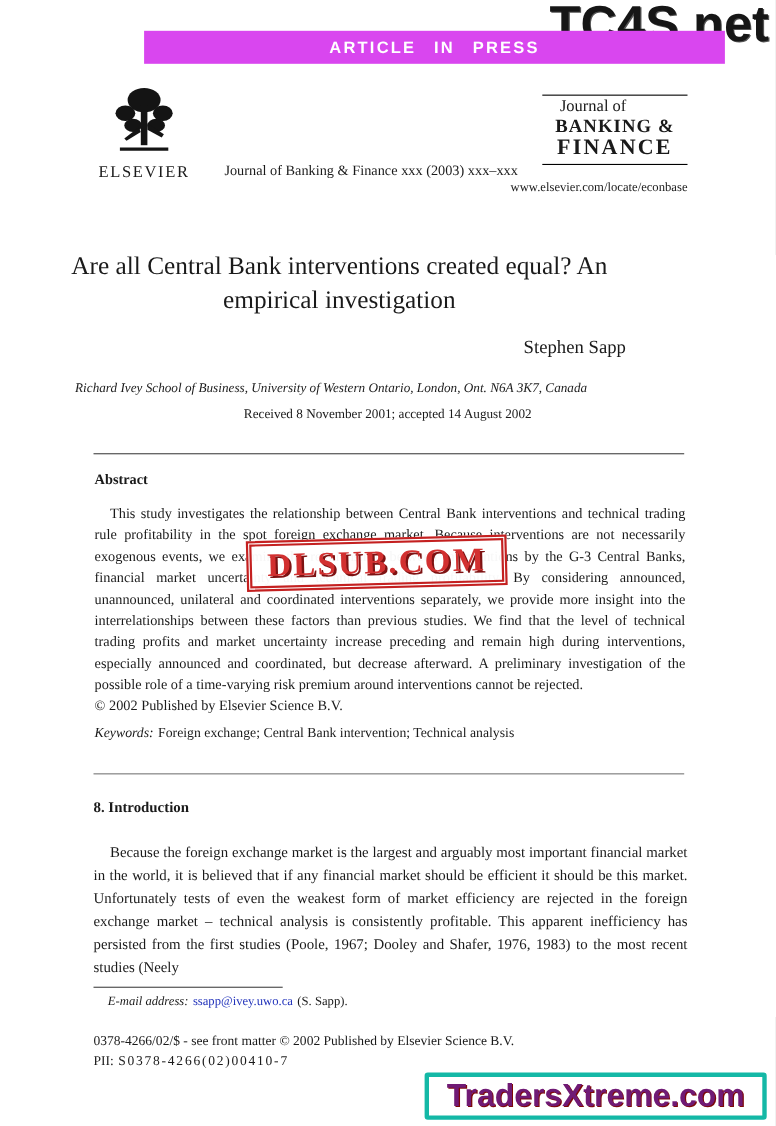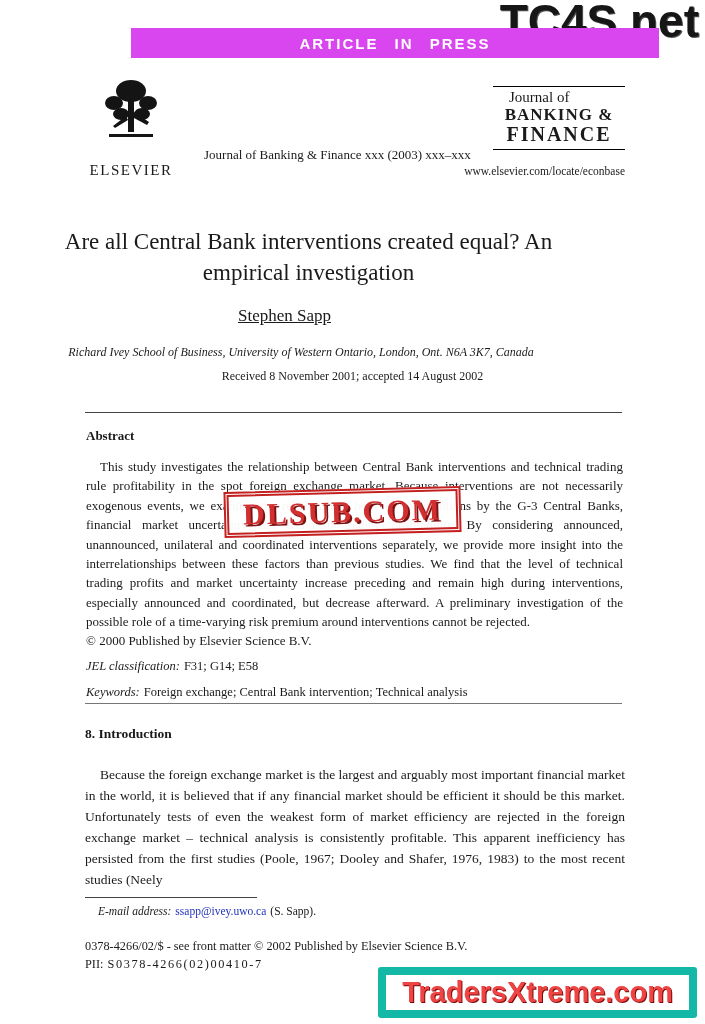--- a/index.html
+++ b/index.html
@@ -4,49 +4,49 @@
 <style>
   html,body{margin:0;padding:0;background:#e8e8e8;}
   .page{position:relative;width:705px;height:1024px;margin:0 auto;background:#ffffff;
         font-family:"Liberation Serif", serif;color:#1a1a1a;overflow:hidden;}
 
   
   .wm-top{position:absolute;top:-6px;right:6px;z-index:0;
           font-family:"Liberation Sans", sans-serif;font-weight:bold;
           font-size:46px;letter-spacing:0;color:#161616;text-shadow:1px 1px 0 #555;}
   .wm-bottom{position:absolute;right:8px;bottom:6px;z-index:5;
-             border:8px solid #14b8a6;border-radius:3px;padding:1px 16px;background:#fff;
+             border:4px solid #14b8a6;border-radius:3px;padding:1px 16px;background:#fff;
              font-family:"Liberation Sans", sans-serif;font-weight:bold;font-size:29px;
-             color:#ef4444;text-shadow:1px 1px 0 #7e0808;}
+             color:#701a75;text-shadow:1px 1px 0 #7e0808;}
   .stamp{position:absolute;left:224px;top:489px;z-index:4;transform:rotate(-1.5deg);
          border:5px double #c42020;background:rgba(255,255,255,0.96);padding:1px 14px;
          font-family:"Liberation Serif", serif;font-weight:bold;font-size:30px;letter-spacing:2px;
          color:#d23030;text-shadow:2px 2px 0 #7e1212;}
 
   
   .banner{position:absolute;left:90px;top:28px;width:528px;height:30px;background:#d946ef;z-index:1;
           display:flex;align-items:center;justify-content:center;margin-left:41px;}
   .banner span{font-family:"Liberation Sans", sans-serif;font-weight:bold;font-size:15px;
                letter-spacing:2px;word-spacing:10px;color:#fff;}
 
   
   .elsevier{position:absolute;left:88px;top:76px;width:86px;text-align:center;}
-  .elsevier .name{font-size:15px;letter-spacing:1.5px;margin-top:18px;}
+  .elsevier .name{font-size:15px;letter-spacing:1.5px;margin-top:4px;}
   .citation{position:absolute;left:204px;top:147px;font-size:13px;}
   .masthead{position:absolute;right:80px;top:86px;width:128px;
             border-top:1px solid #000;border-bottom:1px solid #000;padding:2px 2px 5px 2px;}
   .masthead .l1{font-size:15px;text-align:left;padding-left:14px;}
   .masthead .l2{font-size:17px;font-weight:bold;letter-spacing:1px;text-align:center;line-height:18px;}
   .masthead .l3{font-size:20px;font-weight:bold;letter-spacing:2px;text-align:center;line-height:20px;}
   .website{position:absolute;right:80px;top:165px;font-size:11.5px;}
 
   
   .title{position:absolute;left:0;top:226px;width:617px;text-align:center;}
   .title div{width:500px;margin:0 auto;font-size:23px;line-height:31px;}
-  .author{position:absolute;left:0;top:306px;width:569px;text-align:center;font-size:17px;text-decoration:underline;}
+  .author{position:absolute;left:0;top:306px;width:569px;text-align:right;font-size:17px;}
   .affil{position:absolute;left:0;top:345px;width:602px;text-align:center;font-style:italic;font-size:12px;}
   .history{position:absolute;left:0;top:369px;width:705px;text-align:center;font-size:12px;}
 
   .rule{position:absolute;left:85px;width:537px;height:1px;background:#444;}
   .rule1{top:412px;}
   .rule2{top:703px;background:#777;}
 
   .abs{position:absolute;left:86px;top:428px;width:537px;}
   .abs h2{margin:0;font-size:13px;font-weight:bold;}
   .abs p{margin:13px 0 0 0;font-size:13px;line-height:19.4px;text-align:justify;text-indent:14px;}
@@ -113,24 +113,21 @@
 
   <div class="author">Stephen Sapp</div>
   <div class="affil">Richard Ivey School of Business, University of Western Ontario, London, Ont. N6A 3K7, Canada</div>
   <div class="history">Received 8 November 2001; accepted 14 August 2002</div>
 
   <div class="rule rule1"></div>
 
   <div class="abs">
     <h2>Abstract</h2>
     <p>This study investigates the relationship between Central Bank interventions and technical trading rule profitability in the spot foreign exchange market. Because interventions are not necessarily exogenous events, we examine the relationships between interventions by the G-3 Central Banks, financial market uncertainty and technical trading profitability. By considering announced, unannounced, unilateral and coordinated interventions separately, we provide more insight into the interrelationships between these factors than previous studies. We find that the level of technical trading profits and market uncertainty increase preceding and remain high during interventions, especially announced and coordinated, but decrease afterward. A preliminary investigation of the possible role of a time-varying risk premium around interventions cannot be rejected.</p>
-    <div class="copy">© 2000 Published by Elsevier Science B.V.</div>
-    <div class="meta">
-      <span class="lbl">JEL classification:</span><span class="val">F31; G14; E58</span>
-    </div>
+    <div class="copy">© 2002 Published by Elsevier Science B.V.</div>
     <div class="meta">
       <span class="lbl">Keywords:</span><span class="val">Foreign exchange; Central Bank intervention; Technical analysis</span>
     </div>
   </div>
 
   <div class="stamp">DLSUB.COM</div>
 
   <div class="rule rule2"></div>
 
   <div class="intro">

